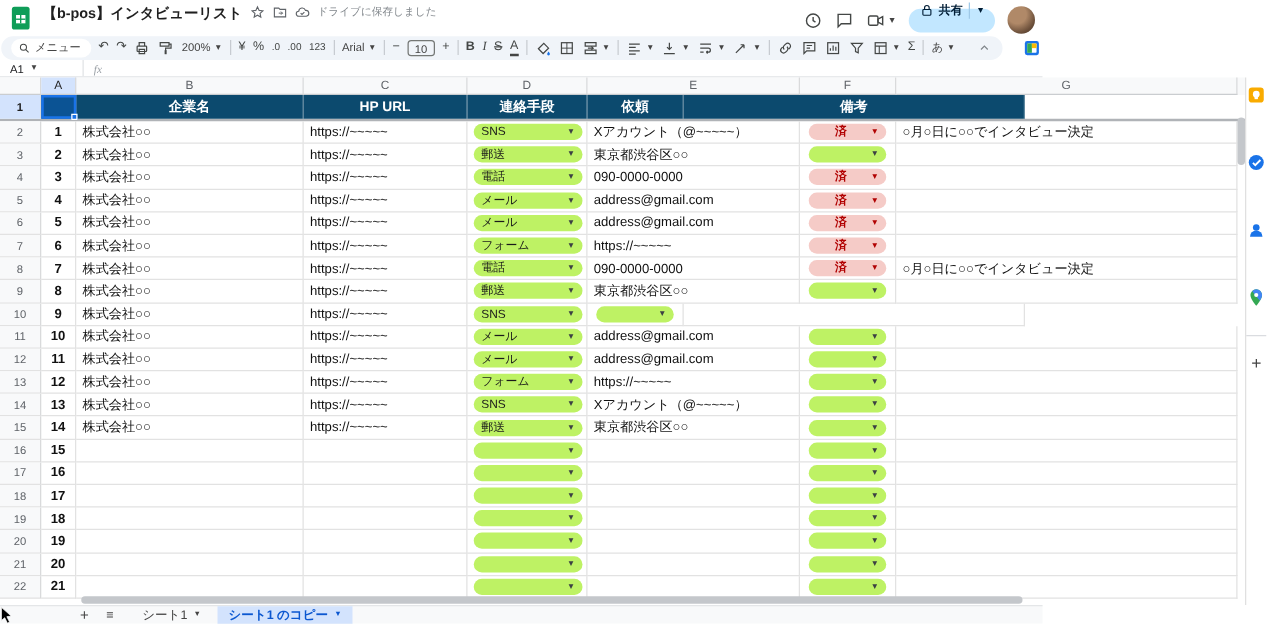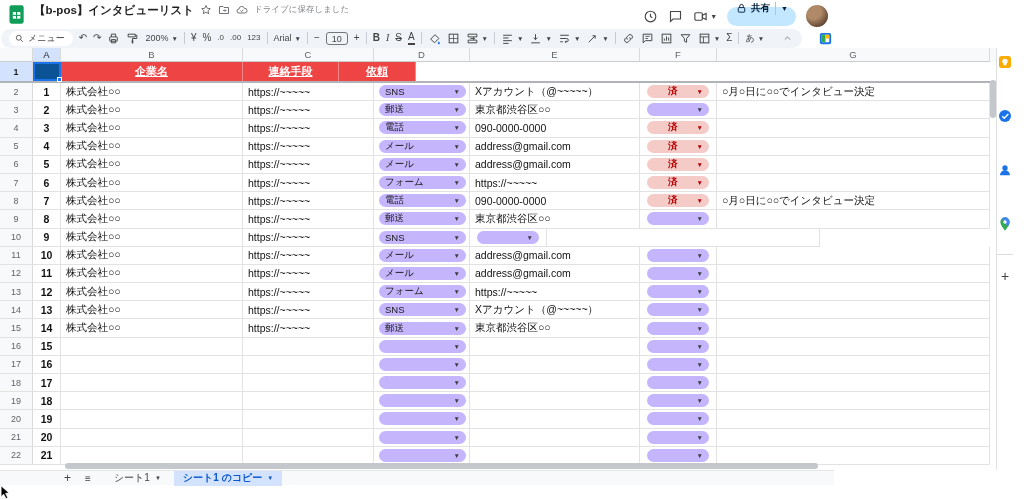--- a/index.html
+++ b/index.html
@@ -68,33 +68,33 @@
   .lcell { border-right:1px solid #d9dadb; border-bottom:1px solid #cacdd0; font-size:9.5px;
     color:#5f6368; display:flex; align-items:center; justify-content:center; }
   .lcell.hl { background:#d3e3fd; color:#1f1f1f; }
   .corner { width:33px; background:#f8f9fa; } .w-a{width:28px;} .w-b{width:182px;} .w-c{width:131px;}
   .w-d{width:96px;} .w-e{width:170px;} .w-f{width:77px;} .w-g{width:273px;}
 
   .header-row { display:flex; height:21px; border-bottom:2px solid #b0b3b7; }
   .rh { width:33px; background:#f8f9fa; border-right:1px solid #d9dadb; border-bottom:1px solid #e2e2e2;
     font-size:9px; color:#5f6368; display:flex; align-items:center; justify-content:center; flex:0 0 auto; }
   .header-row .rh { background:#d3e3fd; color:#1f1f1f; font-weight:bold; border-bottom:none; }
-  .hdr { background:#ef4444; color:#fff; font-weight:bold; font-size:11px;
+  .hdr { background:#0c4a6e; color:#fff; font-weight:bold; font-size:11px;
     display:flex; align-items:center; justify-content:center;
-    border-right:1px solid rgba(255,255,255,0.35);text-decoration:underline; }
+    border-right:1px solid rgba(255,255,255,0.35); }
   .a1cell { position:relative; background:#0b5394; border:2px solid #1a73e8; }
   .fill-handle { position:absolute; right:-3px; bottom:-3px; width:5px; height:5px;
     background:#1a73e8; border:1px solid #fff; }
 
   .grid-row { display:flex; height:18.2px; }
   .c { border-right:1px solid #e2e2e2; border-bottom:1px solid #e2e2e2; font-size:10.5px;
     color:#111; display:flex; align-items:center; padding:0 0 0 5px; overflow:hidden;
     white-space:nowrap; }
   .c.num { justify-content:center; font-weight:bold; padding:0; font-size:10.5px; }
-  .chip { display:flex; align-items:center; background:#c4b5fd; border-radius:9px; height:13px; }
+  .chip { display:flex; align-items:center; background:#bef264; border-radius:9px; height:13px; }
   .cD .chip { width:87px; padding:0 6px; justify-content:space-between; }
   .cF { justify-content:center; padding:0; }
   .cF .chip { width:62px; padding:0 6px; justify-content:space-between; }
   .chip-label { font-size:9.5px; color:#1a1a1a; overflow:hidden; white-space:nowrap; }
   .chip-arrow { font-size:6.5px; color:#3c4043; margin-left:4px; }
   .chip.done { background:#f5cbc7; }
   .chip.done .chip-label { color:#b10202; font-weight:bold; flex:1; text-align:center; }
   .chip.done .chip-arrow { color:#b10202; }
 
   .hscroll { position:absolute; left:65px; bottom:1px; width:753px; height:6px;
@@ -309,41 +309,50 @@
       </svg>
     </div>
     <svg class="panel-ico" viewBox="0 0 24 24">
       <rect x="3" y="3" width="18" height="18" rx="3" fill="#1a73e8"></rect>
       <rect x="6" y="6" width="12" height="12" rx="1" fill="#fff"></rect>
       <rect x="6" y="6" width="6" height="12" fill="#34a853"></rect>
       <rect x="12" y="6" width="6" height="6" fill="#fbbc04"></rect>
     </svg>
   </div>
 
+  <div class="fbar">
+    <span class="namebox">
+      <span class="nm">A1</span>
+      <span class="nb-arrow">▼</span>
+    </span>
+    <span class="fx">fx</span>
+  </div>
 
   <div class="content">
     <div class="grid">
       <div class="letters-row">
         <div class="lcell corner"></div>
         <div class="lcell hl w-a">A</div>
         <div class="lcell w-b">B</div>
         <div class="lcell w-c">C</div>
         <div class="lcell w-d">D</div>
         <div class="lcell w-e">E</div>
         <div class="lcell w-f">F</div>
         <div class="lcell w-g">G</div>
       </div>
       <div class="header-row">
         <div class="rh">1</div>
         <div class="w-a a1cell">
           <span class="fill-handle"></span>
         </div>
         <div class="hdr w-b">企業名</div>
+        <div class="hdr w-c">HP URL</div>
         <div class="hdr w-d">連絡手段</div>
         <div class="hdr w-f">依頼</div>
+        <div class="hdr w-g">備考</div>
       </div>
       <div>
           <div class="grid-row">
             <span class="rh" style="width: 33px;">2</span>
             <span class="c w-a num">1</span>
             <span class="c w-b">株式会社○○</span>
             <span class="c w-c">https://~~~~~</span>
             <span class="c w-d cD">
               <span class="chip">
                 <span class="chip-label">SNS</span>

